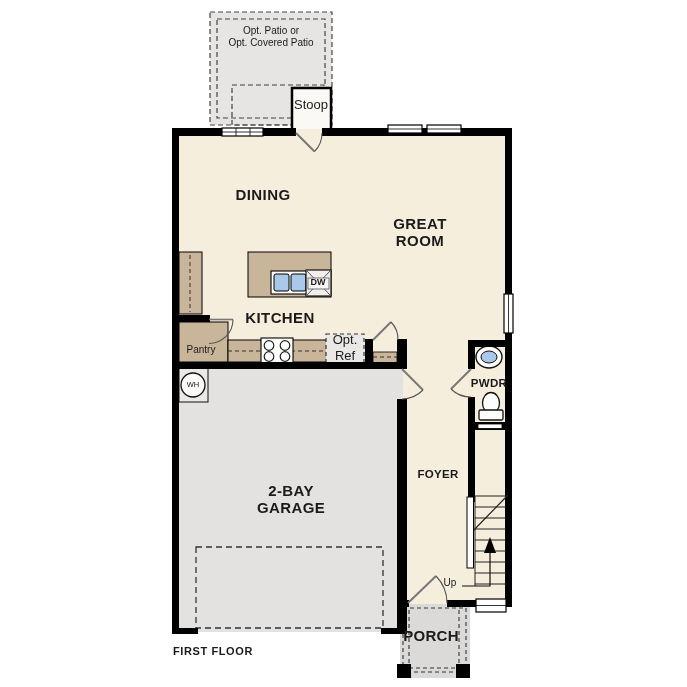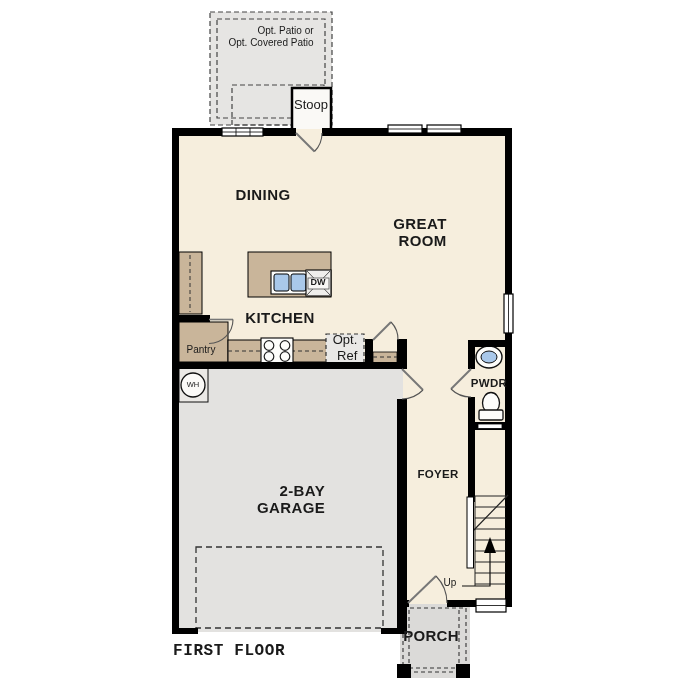--- a/index.html
+++ b/index.html
@@ -3,31 +3,31 @@
 <meta charset="utf-8">
 <style>
   html,body{margin:0;padding:0;background:#ffffff;}
   .plan{
     position:relative;width:687px;height:687px;background:#ffffff;
     font-family:"Liberation Sans", sans-serif;color:#1a1a1a;overflow:hidden;
   }
   .plan svg{position:absolute;left:0;top:0;}
   .lbl{
     position:absolute;transform:translate(-50%,-50%);
-    text-align:right;line-height:1.15;white-space:nowrap;color:#1a1a1a;
+    text-align:center;line-height:1.15;white-space:nowrap;color:#1a1a1a;
   }
   .room{font-weight:bold;font-size:15px;letter-spacing:.4px;}
   .room-sm{font-weight:bold;font-size:11.5px;letter-spacing:.3px;}
   .small{font-size:10px;}
   .tiny{font-size:13px;}
   .micro{font-size:9px;}
   .nano{font-size:7.5px;}
   .title{
     position:absolute;transform:translateY(-50%);
-    font-weight:bold;font-size:16px;letter-spacing:.6px;font-family:Liberation Mono, monospace;
+    font-weight:bold;font-size:11px;letter-spacing:.6px;
   }
   .porch-lbl{font-weight:bold;font-size:15px;letter-spacing:.3px;}
 </style>
 </head>
 <body>
 
 <div class="plan">
   <svg width="687" height="687" viewBox="0 0 687 687">
 
     <g fill="none" stroke="#444" stroke-width="1.2" stroke-dasharray="5,3">

